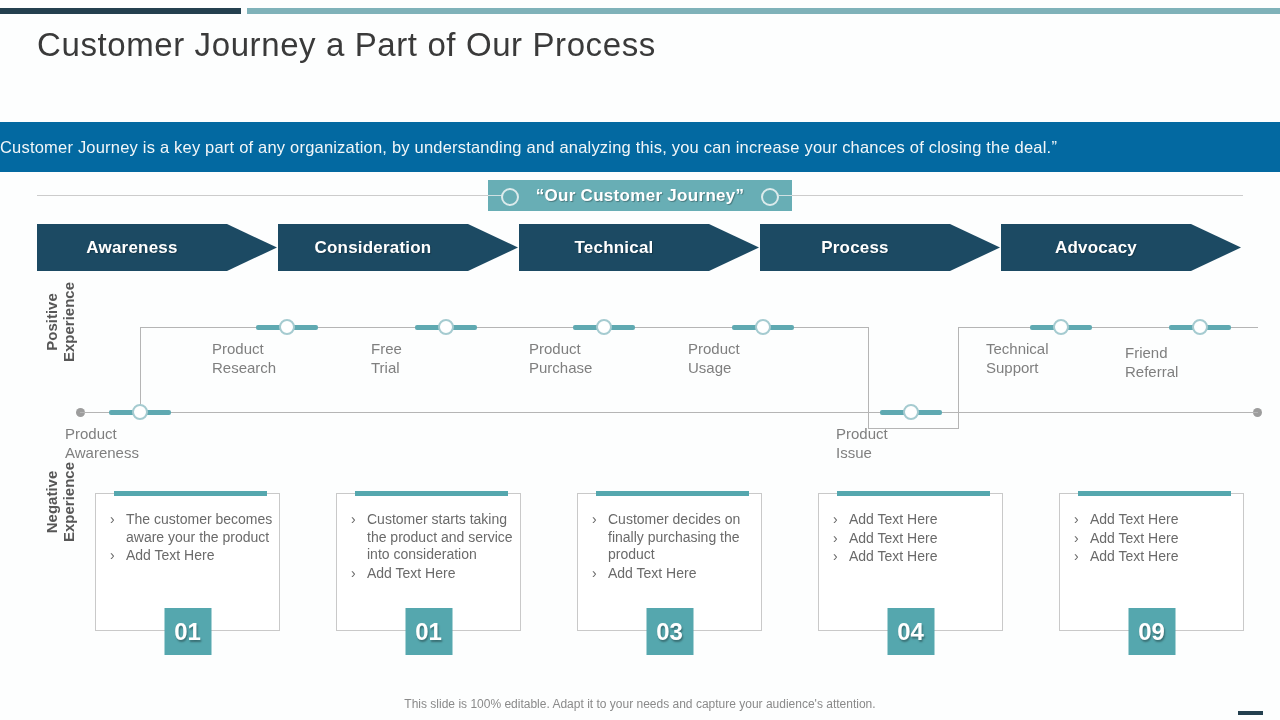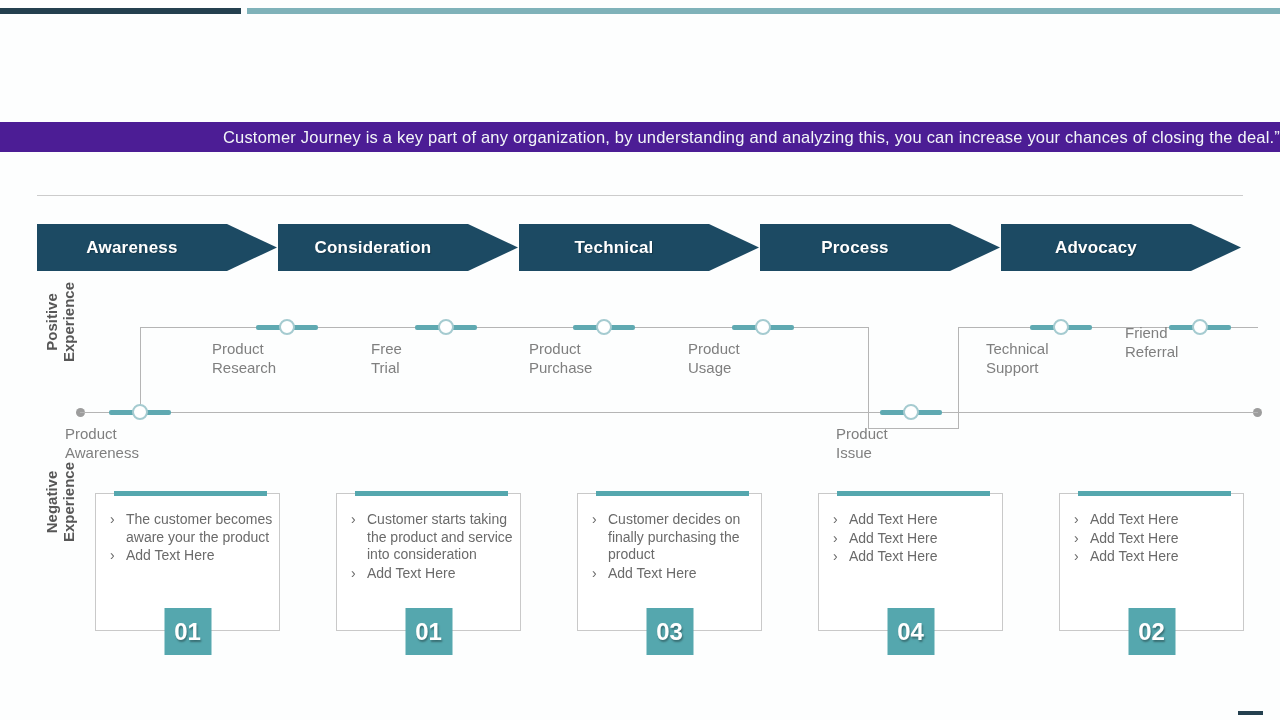--- a/index.html
+++ b/index.html
@@ -5,21 +5,21 @@
   html,body{margin:0;padding:0;background:#e9e9e9;font-family:"Liberation Sans",sans-serif;}
   .slide{position:relative;width:1280px;height:720px;background:#fdfefe;overflow:hidden;}
 
   
   .topbar-dark{position:absolute;left:0;top:8px;width:241px;height:6px;background:#24404f;}
   .topbar-teal{position:absolute;left:247px;top:8px;width:1033px;height:6px;background:#7fb2b9;}
 
   .title{position:absolute;left:37px;top:26px;margin:0;font-size:33px;font-weight:400;color:#3a3a3a;letter-spacing:0.6px;white-space:nowrap;}
   .subtitle{position:absolute;left:37px;top:76px;margin:0;font-size:11.5px;color:#7d7d7d;letter-spacing:0.1px;}
 
-  .quote-banner{position:absolute;left:0;top:122px;width:1280px;height:30px;background:#4c1d95;display:flex;align-items:center;justify-content:flex-end;}
+  .quote-banner{position:absolute;left:0;top:122px;width:1280px;height:50px;background:#0369a1;display:flex;align-items:center;justify-content:flex-start;}
   .quote-banner span{color:#f2f6f8;font-size:16.5px;letter-spacing:0.2px;}
 
   .section-line{position:absolute;left:37px;top:195px;width:1206px;height:1px;background:#cccccc;}
   .section-badge{position:absolute;left:488px;top:180px;width:304px;height:31px;background:#68aeb5;display:flex;align-items:center;justify-content:center;}
   .badge-label{color:#ffffff;font-size:17px;font-weight:bold;letter-spacing:0.3px;text-shadow:1px 1px 1px rgba(0,0,0,0.3);}
   .badge-circle{position:absolute;top:50%;width:14px;height:14px;margin-top:-8px;border:2px solid #dcebec;border-radius:50%;background:transparent;}
   .badge-circle.left{left:13px;}
   .badge-circle.right{right:13px;}
   .badge-stub{position:absolute;top:15px;height:1px;background:#cfe0e2;width:14px;}
   .badge-stub.left{left:0;}
@@ -49,26 +49,34 @@
   .bottom-dash{position:absolute;left:1238px;top:711px;width:25px;height:4px;background:#24404f;}
 </style>
 </head>
 <body>
 
 <div class="slide">
 
   <div class="topbar-dark"></div>
   <div class="topbar-teal"></div>
 
+  <h1 class="title">Customer Journey a Part of Our Process</h1>
 
   <div class="quote-banner">
     <span>Customer Journey is a key part of any organization, by understanding and analyzing this, you can increase your chances of closing the deal.”</span>
   </div>
 
   <div class="section-line"></div>
+  <div class="section-badge">
+    <span class="badge-stub left"></span>
+    <span class="badge-circle left"></span>
+    <span class="badge-label">“Our Customer Journey”</span>
+    <span class="badge-circle right"></span>
+    <span class="badge-stub right"></span>
+  </div>
 
   <div id="stages">
       <div class="chevron" style="left: 37px;">
         <span>Awareness</span>
       </div>
       <div class="chevron" style="left: 278px;">
         <span>Consideration</span>
       </div>
       <div class="chevron" style="left: 519px;">
         <span>Technical</span>
@@ -120,21 +128,21 @@
       <div class="tp-dash" style="left: 880px; top: 410px;"></div>
       <div class="tp-circle" style="left: 903px; top: 404px;"></div>
       <div class="tp-label" style="left: 836px; top: 425px;">Product
 Issue</div>
       <div class="tp-dash" style="left: 1030px; top: 325px;"></div>
       <div class="tp-circle" style="left: 1053px; top: 319px;"></div>
       <div class="tp-label" style="left: 986px; top: 340px;">Technical
 Support</div>
       <div class="tp-dash" style="left: 1169px; top: 325px;"></div>
       <div class="tp-circle" style="left: 1192px; top: 319px;"></div>
-      <div class="tp-label" style="left: 1125px; top: 324px;">Friend
+      <div class="tp-label" style="left: 1125px; top: 344px;">Friend
 Referral</div>
     </div>
 
   <div id="cards">
       <div class="card" style="left: 95px;">
         <div class="card-topbar"></div>
         <ul class="card-bullets">
           <li>
             <span class="bmark">›</span>
             <span>The customer becomes aware your the product</span>
@@ -201,18 +209,19 @@
           </li>
           <li>
             <span class="bmark">›</span>
             <span>Add Text Here</span>
           </li>
           <li>
             <span class="bmark">›</span>
             <span>Add Text Here</span>
           </li>
         </ul>
-        <div class="card-number">02</div>
+        <div class="card-number">09</div>
       </div>
     </div>
 
+  <div class="footer">This slide is 100% editable. Adapt it to your needs and capture your audience's attention.</div>
   <div class="bottom-dash"></div>
 </div>
 
 </body></html>

